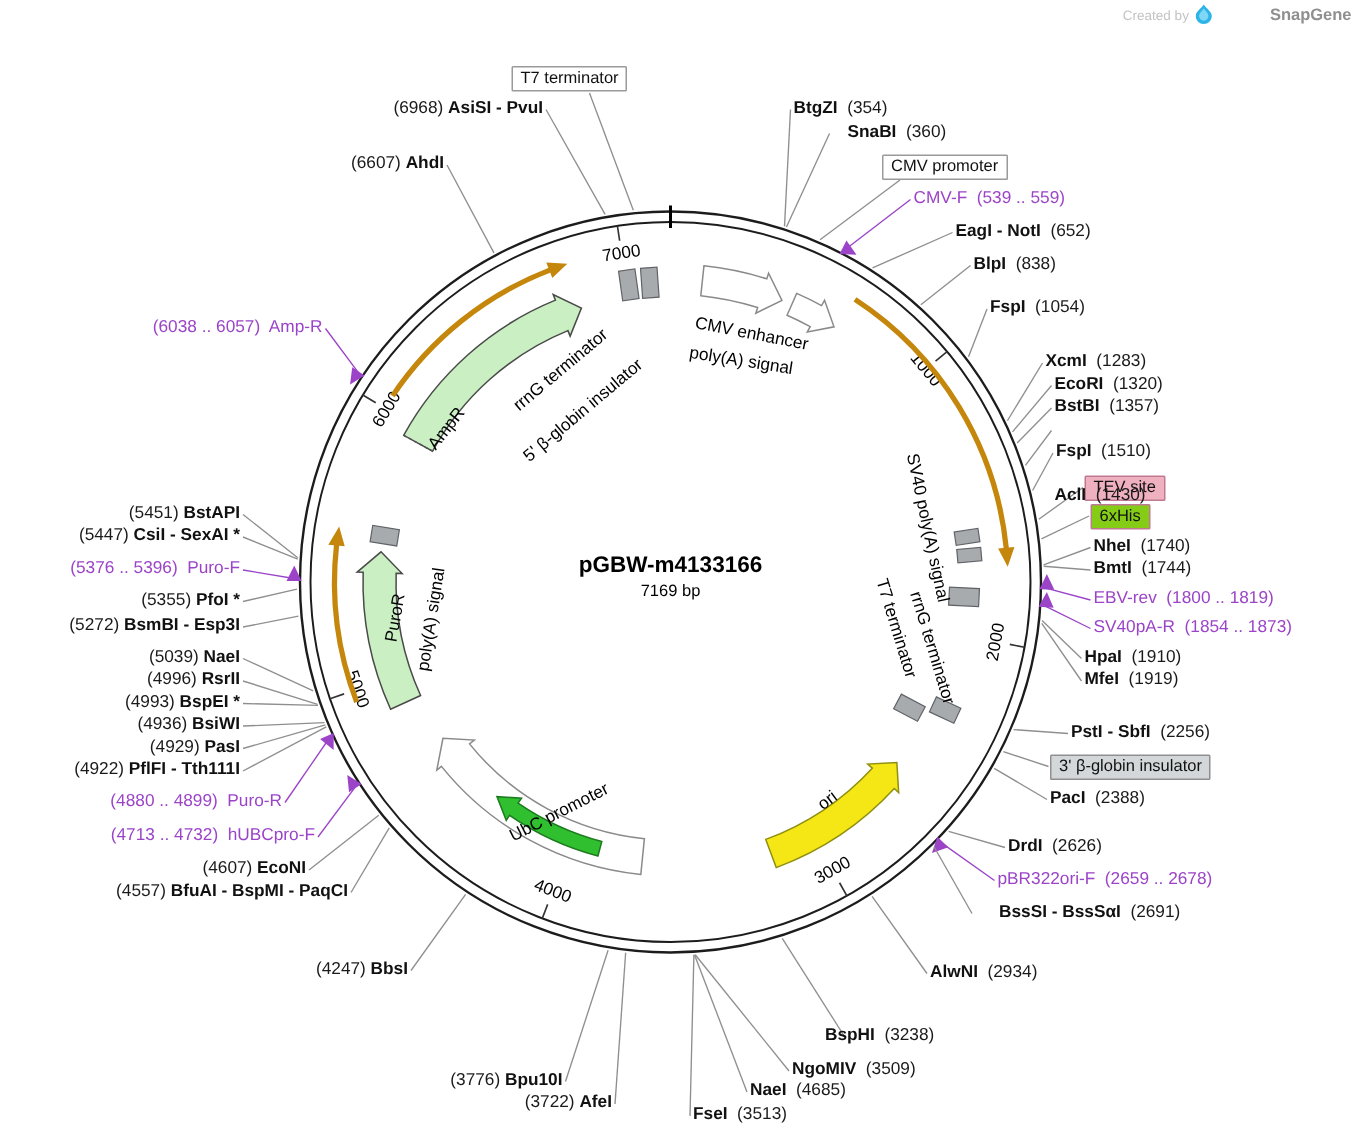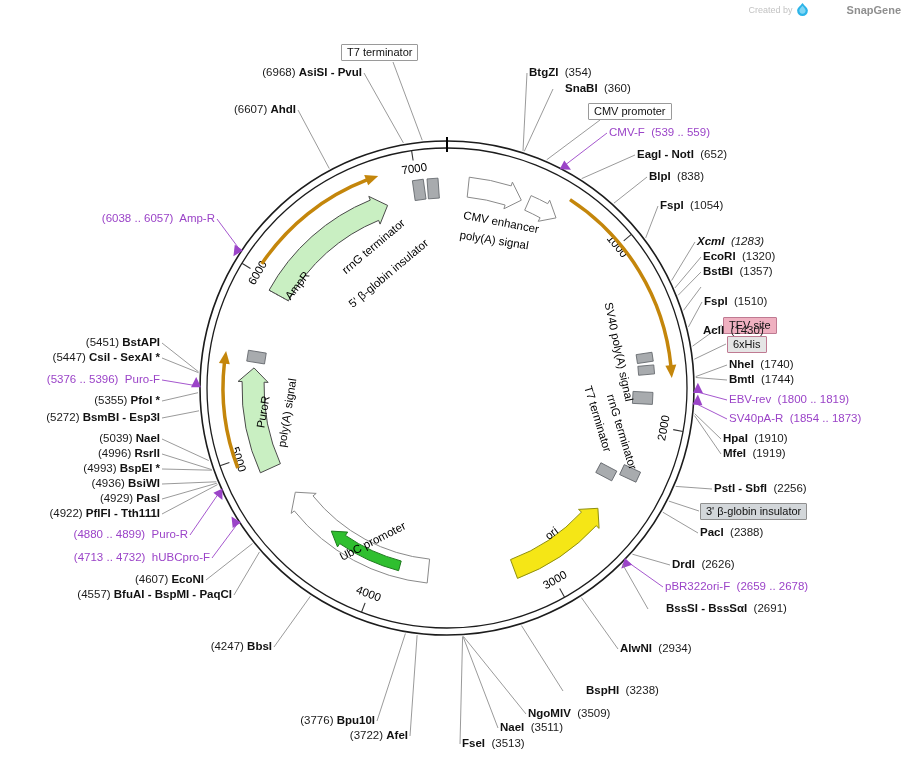--- a/index.html
+++ b/index.html
@@ -157,52 +157,56 @@
       <div class="lbl k-e" style="top: 491px; right: 747px;"><span class="pos">(4929) </span><b>PasI</b></div>
       <div class="lbl k-e" style="top: 506px; right: 747px;"><span class="pos">(4922) </span><b>PflFI - Tth111I</b></div>
       <div class="lbl k-p" style="top: 527px; right: 719px; color: rgb(155, 68, 200);">(4880 .. 4899)  Puro-R</div>
       <div class="lbl k-p" style="top: 550px; right: 697px; color: rgb(155, 68, 200);">(4713 .. 4732)  hUBCpro-F</div>
       <div class="lbl k-e" style="top: 572px; right: 703px;"><span class="pos">(4607) </span><b>EcoNI</b></div>
       <div class="lbl k-e" style="top: 587px; right: 675px;"><span class="pos">(4557) </span><b>BfuAI - BspMI - PaqCI</b></div>
       <div class="lbl k-e" style="top: 639px; right: 635px;"><span class="pos">(4247) </span><b>BbsI</b></div>
       <div class="lbl k-e" style="top: 713px; right: 532px;"><span class="pos">(3776) </span><b>Bpu10I</b></div>
       <div class="lbl k-e" style="top: 728px; right: 499px;"><span class="pos">(3722) </span><b>AfeI</b></div>
       <div class="lbl k-e" style="top: 736px; left: 462px;"><b>FseI</b><span class="pos">  (3513)</span></div>
-      <div class="lbl k-e" style="top: 720px; left: 500px;"><b>NaeI</b><span class="pos">  (3511)</span></div>
+      <div class="lbl k-e" style="top: 720px; left: 500px;"><b>NaeI</b><span class="pos">  (4685)</span></div>
       <div class="lbl k-e" style="top: 706px; left: 528px;"><b>NgoMIV</b><span class="pos">  (3509)</span></div>
-      <div class="lbl k-e" style="top: 683px; left: 586px;"><b>BspHI</b><span class="pos">  (3238)</span></div>
+      <div class="lbl k-e" style="top: 683px; left: 550px;"><b>BspHI</b><span class="pos">  (3238)</span></div>
       <div class="lbl k-e" style="top: 641px; left: 620px;"><b>AlwNI</b><span class="pos">  (2934)</span></div>
       <div class="lbl k-e" style="top: 601px; left: 650px; margin-left: 16px;"><b>BssSI - BssSαI</b><span class="pos">  (2691)</span></div>
       <div class="lbl k-p" style="top: 579px; left: 665px; color: rgb(155, 68, 200);">pBR322ori-F  (2659 .. 2678)</div>
       <div class="lbl k-e" style="top: 557px; left: 672px;"><b>DrdI</b><span class="pos">  (2626)</span></div>
       <div class="lbl k-e" style="top: 525px; left: 700px;"><b>PacI</b><span class="pos">  (2388)</span></div>
       <div class="lbl k-bg" style="left: 700px; top: 503px; background: rgb(211, 215, 218); border-color: rgb(143, 143, 143);">3' β-globin insulator</div>
       <div class="lbl k-e" style="top: 481px; left: 714px;"><b>PstI - SbfI</b><span class="pos">  (2256)</span></div>
       <div class="lbl k-e" style="top: 446px; left: 723px;"><b>MfeI</b><span class="pos">  (1919)</span></div>
       <div class="lbl k-e" style="top: 431px; left: 723px;"><b>HpaI</b><span class="pos">  (1910)</span></div>
       <div class="lbl k-p" style="top: 411px; left: 729px; color: rgb(155, 68, 200);">SV40pA-R  (1854 .. 1873)</div>
       <div class="lbl k-p" style="top: 392px; left: 729px; color: rgb(155, 68, 200);">EBV-rev  (1800 .. 1819)</div>
       <div class="lbl k-e" style="top: 372px; left: 729px;"><b>BmtI</b><span class="pos">  (1744)</span></div>
       <div class="lbl k-e" style="top: 357px; left: 729px;"><b>NheI</b><span class="pos">  (1740)</span></div>
-      <div class="lbl k-bp" style="left: 727px; top: 336px; background: #e5e5e5; border-color: rgb(191, 122, 146);">6xHis</div>
+      <div class="lbl k-bp" style="left: 727px; top: 336px; background: #84cc16; border-color: rgb(191, 122, 146);">6xHis</div>
       <div class="lbl k-bp" style="left: 723px; top: 317px; background: rgb(239, 176, 192); border-color: rgb(191, 122, 146);">TEV site</div>
       <div class="lbl k-e" style="top: 294px; left: 704px;"><b>FspI</b><span class="pos">  (1510)</span></div>
       <div class="lbl k-e" style="top: 279px; left: 703px; margin-top: 44px;"><b>AclI</b><span class="pos">  (1430)</span></div>
       <div class="lbl k-e" style="top: 264px; left: 703px;"><b>BstBI</b><span class="pos">  (1357)</span></div>
       <div class="lbl k-e" style="top: 249px; left: 703px;"><b>EcoRI</b><span class="pos">  (1320)</span></div>
-      <div class="lbl k-e" style="top: 234px; left: 697px; font-style: italic;"><b>XcmI</b><span class="pos">  (1283)</span></div>
+      <div class="lbl k-e" style="top: 234px; left: 697px;"><b>XcmI</b><span class="pos">  (1283)</span></div>
       <div class="lbl k-e" style="top: 198px; left: 660px;"><b>FspI</b><span class="pos">  (1054)</span></div>
       <div class="lbl k-e" style="top: 169px; left: 649px;"><b>BlpI</b><span class="pos">  (838)</span></div>
       <div class="lbl k-e" style="top: 147px; left: 637px;"><b>EagI - NotI</b><span class="pos">  (652)</span></div>
       <div class="lbl k-p" style="top: 125px; left: 609px; color: rgb(155, 68, 200);">CMV-F  (539 .. 559)</div>
       <div class="lbl k-bw" style="left: 588px; top: 103px;">CMV promoter</div>
       <div class="lbl k-e" style="top: 81px; left: 565px;"><b>SnaBI</b><span class="pos">  (360)</span></div>
       <div class="lbl k-e" style="top: 65px; left: 529px;"><b>BtgZI</b><span class="pos">  (354)</span></div>
     </div>
 
+  <div class="center-label">
+    <div class="pname">pGBW-m4133166</div>
+    <div class="psize">7169 bp</div>
+  </div>
 
   <div class="watermark">
     <span class="wm-created">Created by</span>
     <svg class="wm-logo" width="11" height="13" viewBox="0 0 12 14.5">
       <path d="M6 0 C8.5 3.5 12 5.5 12 8.5 A6 6 0 1 1 0 8.5 C0 5.5 3.5 3.5 6 0 Z" fill="#2CB4E8"></path>
       <path d="M6 3 C7.5 5 9.5 6.5 9.5 8.5 A3.5 3.5 0 1 1 2.5 8.5 C2.5 6.5 4.5 5 6 3 Z" fill="#7FD6F5"></path>
     </svg>
     <span class="wm-brand">SnapGene</span>
   </div>
 

